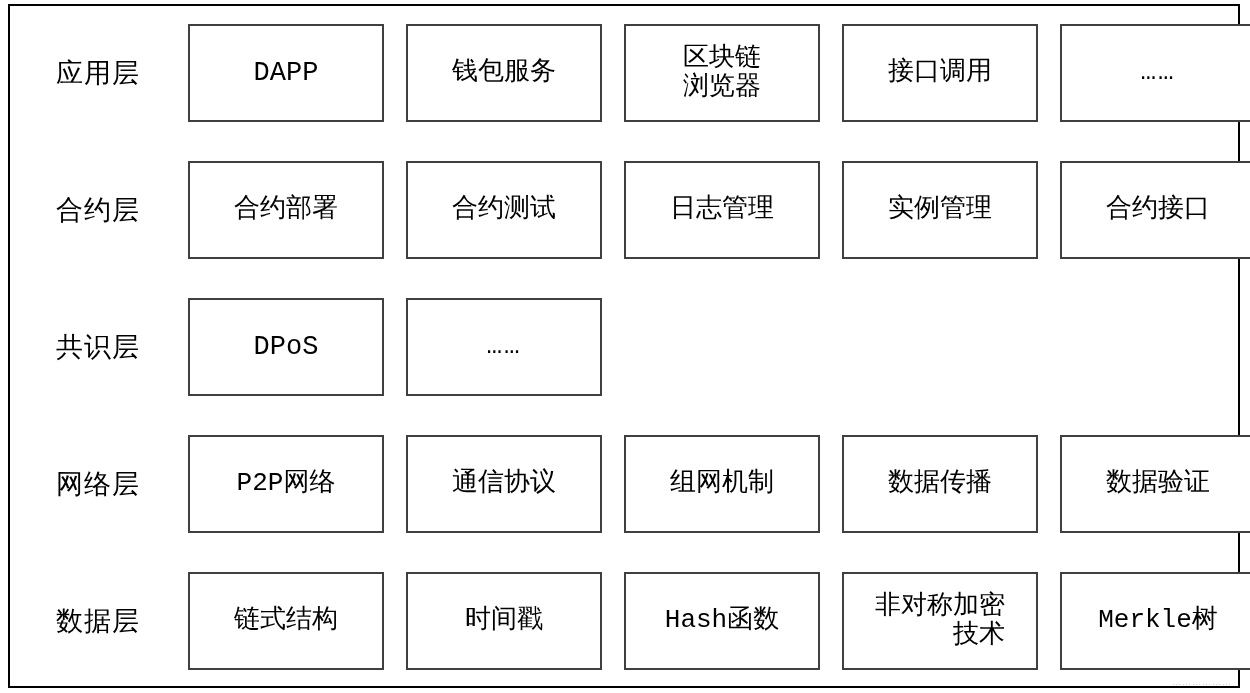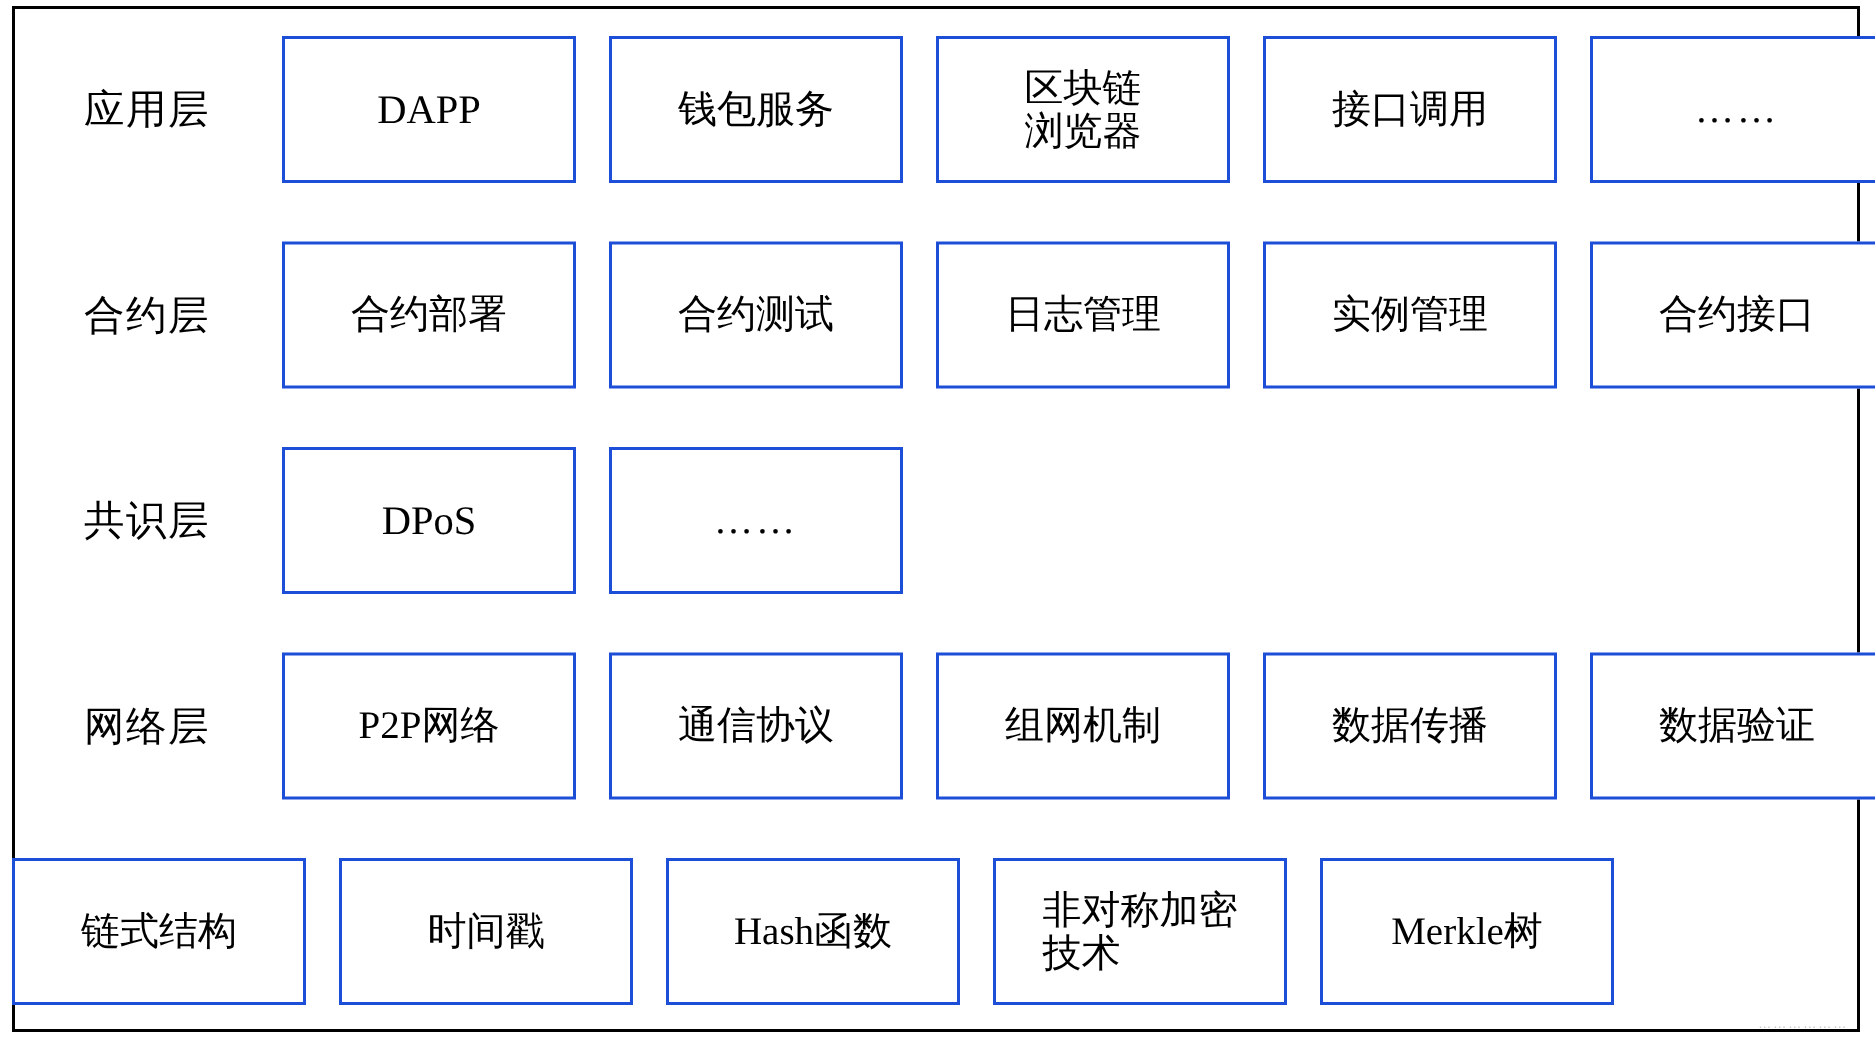--- a/index.html
+++ b/index.html
@@ -58,31 +58,32 @@
     display: flex;
     flex: 1 1 auto;
     align-items: center;
     justify-content: flex-start;
     gap: 22px;
     padding-right: 8px;
   }
   .cell {
     width: 196px;
     height: 98px;
-    border: 2px solid #1d4ed8;
+    border: 2px solid #404040;
     box-sizing: border-box;
     display: flex;
     align-items: center;
     justify-content: center;
-    text-align: left;
+    text-align: right;
     font-size: 26px;
     line-height: 1.12;
     padding: 2px 6px;
     background: #ffffff;
     white-space: pre-line;
+    font-family: Liberation Mono, monospace;
   }
   .cell.latin {
     font-size: 27px;
   }
   .cell.dots {
     font-size: 26px;
     letter-spacing: 2px;
   }
   .watermark {
     position: absolute;
@@ -137,20 +138,21 @@
       <div class="cells">
         <div class="cell">P2P网络</div>
         <div class="cell">通信协议</div>
         <div class="cell">组网机制</div>
         <div class="cell">数据传播</div>
         <div class="cell">数据验证</div>
       </div>
     </div>
 
     <div class="layer-row">
+      <div class="layer-label">数据层</div>
       <div class="cells">
         <div class="cell">链式结构</div>
         <div class="cell">时间戳</div>
         <div class="cell">Hash函数</div>
         <div class="cell">非对称加密
 技术</div>
         <div class="cell">Merkle树</div>
       </div>
     </div>
 

